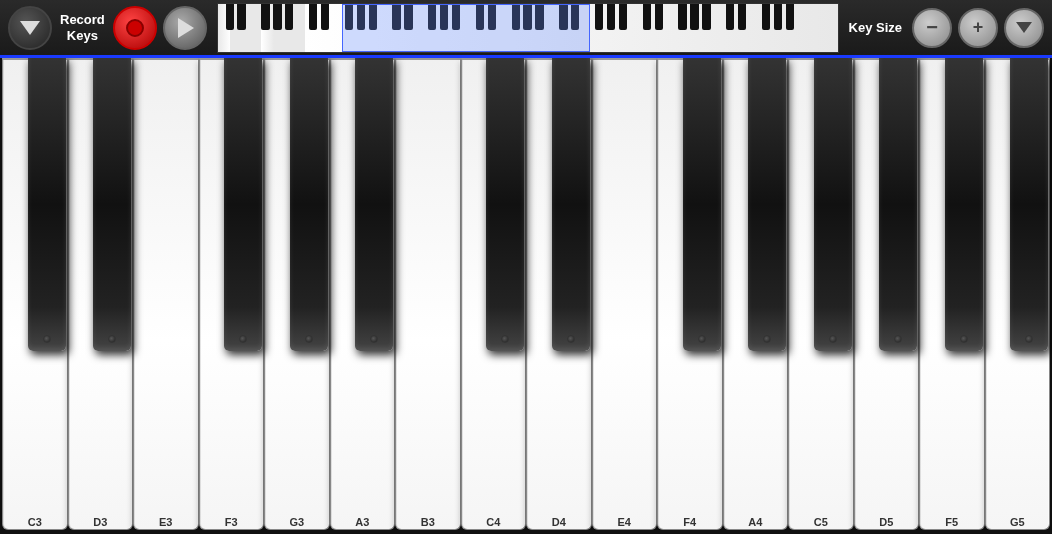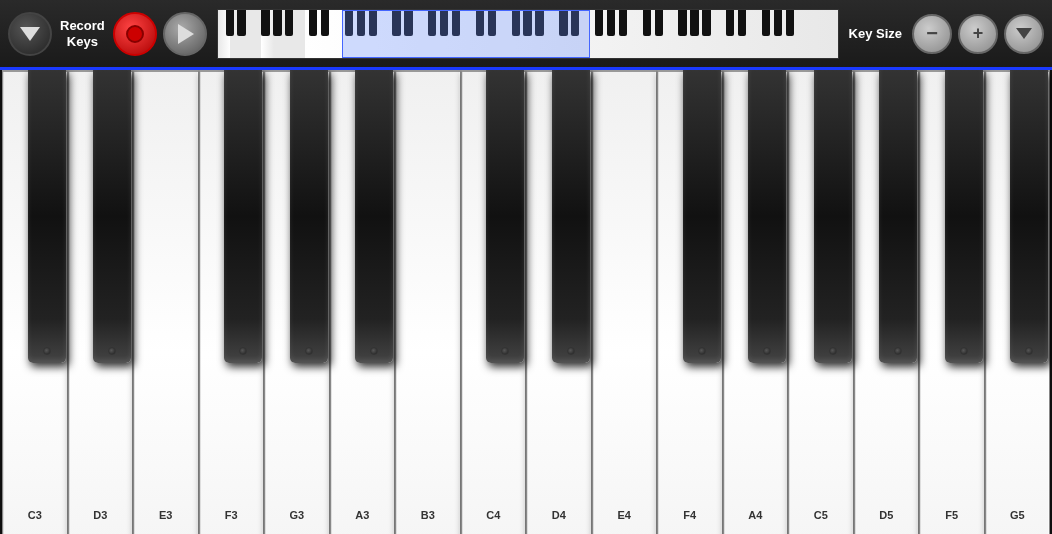--- a/index.html
+++ b/index.html
@@ -8,21 +8,21 @@
       height: 534px;
       background: #111;
       overflow: hidden;
       font-family: Arial, sans-serif;
       user-select: none;
     }
 
     
     .header {
       width: 100%;
-      height: 70px;
+      height: 58px;
       background: linear-gradient(180deg, #2a2a2a 0%, #1a1a1a 100%);
       display: flex;
       align-items: center;
       padding: 0 8px;
       border-bottom: 3px solid #1a3aff;
       position: relative;
     }
 
     .scroll-down-btn {
       width: 44px;
@@ -148,21 +148,21 @@
     .white-key {
       position: relative;
       flex: 1;
       background: linear-gradient(180deg, #f0f0f0 0%, #fff 60%, #f5f5f5 100%);
       border: 1px solid #888;
       border-top: 2px solid #999;
       border-radius: 0 0 6px 6px;
       display: flex;
       align-items: flex-end;
       justify-content: center;
-      padding-bottom: 20px;
+      padding-bottom: 1px;
       cursor: pointer;
       box-shadow: inset -1px 0 0 rgba(255,255,255,0.5), inset 1px 0 0 rgba(0,0,0,0.1), 0 4px 6px rgba(0,0,0,0.3);
       z-index: 1;
     }
     .white-key .note-label {
       font-size: 11px;
       font-weight: bold;
       color: #333;
     }
 

